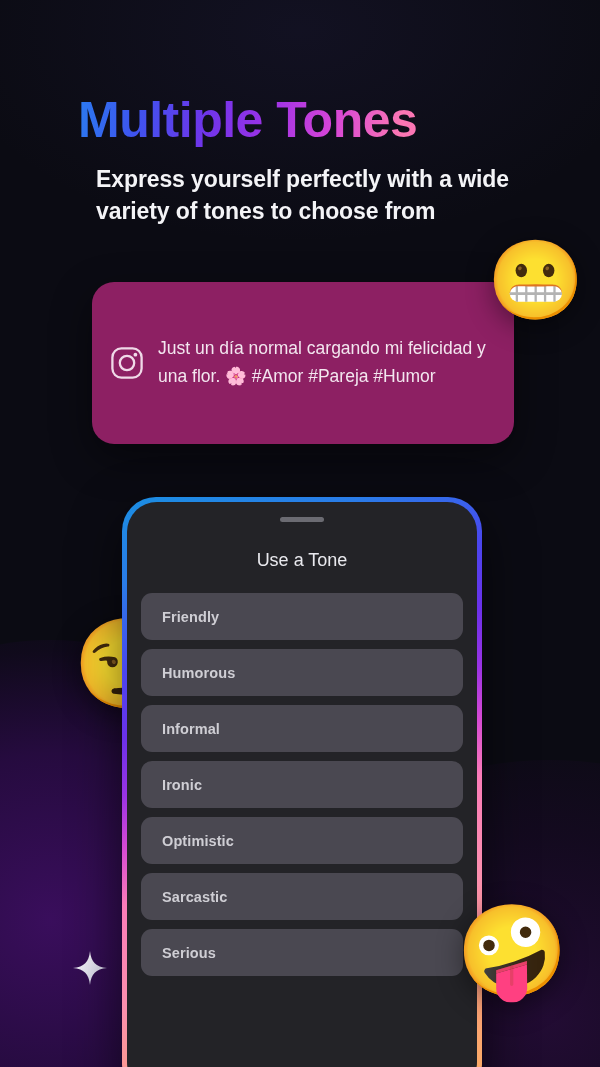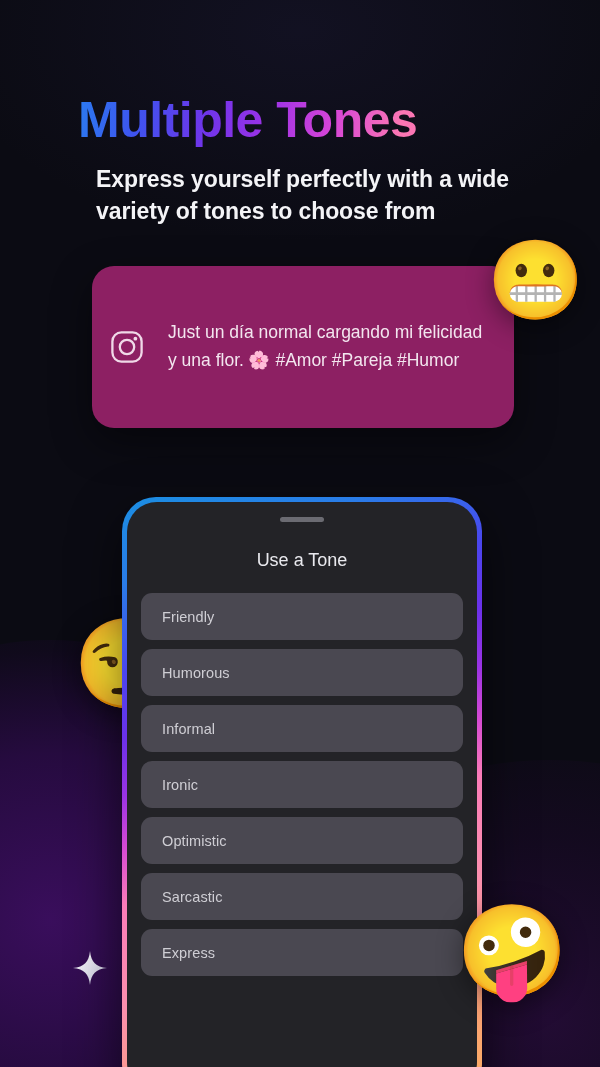--- a/index.html
+++ b/index.html
@@ -63,30 +63,29 @@
     font-size:23px;
     font-weight:700;
     line-height:1.38;
     color:#f4f4f7;
     letter-spacing:-0.1px;
   }
 
   
   .bubble {
     position:absolute;
-    left:92px; top:266px;
+    left:92px; top:282px;
     width:422px;
     min-height:162px;
     background:#8d2063;
     border-radius:22px;
     display:flex;
     align-items:center;
     padding:20px 22px 20px 18px;
     box-shadow:0 14px 40px rgba(0,0,0,.45);
-    gap:10px;
   }
   .ig-icon {
     flex:0 0 auto;
     width:34px; height:34px;
     margin-right:14px;
     position:relative;
   }
   .ig-icon svg { display:block; }
   .bubble-text {
     font-size:17.5px;
@@ -175,20 +174,21 @@
     background:#4a4851;
     border-radius:11px;
     height:47px;
     flex:0 0 auto;
     display:flex;
     align-items:center;
     padding-left:21px;
     font-size:14.5px;
     color:#cfced4;
     letter-spacing:.1px;
+    font-weight:bold;
   }
 </style>
 </head>
 <body>
 
 <div id="stage">
 
   <div class="glow glow-top"></div>
   <div class="glow glow-purple-bl"></div>
   <div class="glow glow-purple-br"></div>
@@ -243,20 +243,20 @@
         <div class="tone-item">
             <span>Ironic</span>
           </div>
         <div class="tone-item">
             <span>Optimistic</span>
           </div>
         <div class="tone-item">
             <span>Sarcastic</span>
           </div>
         <div class="tone-item">
-            <span>Express</span>
+            <span>Serious</span>
           </div>
       </div>
 
     </div>
   </div>
 
 </div>
 
 </body></html>

